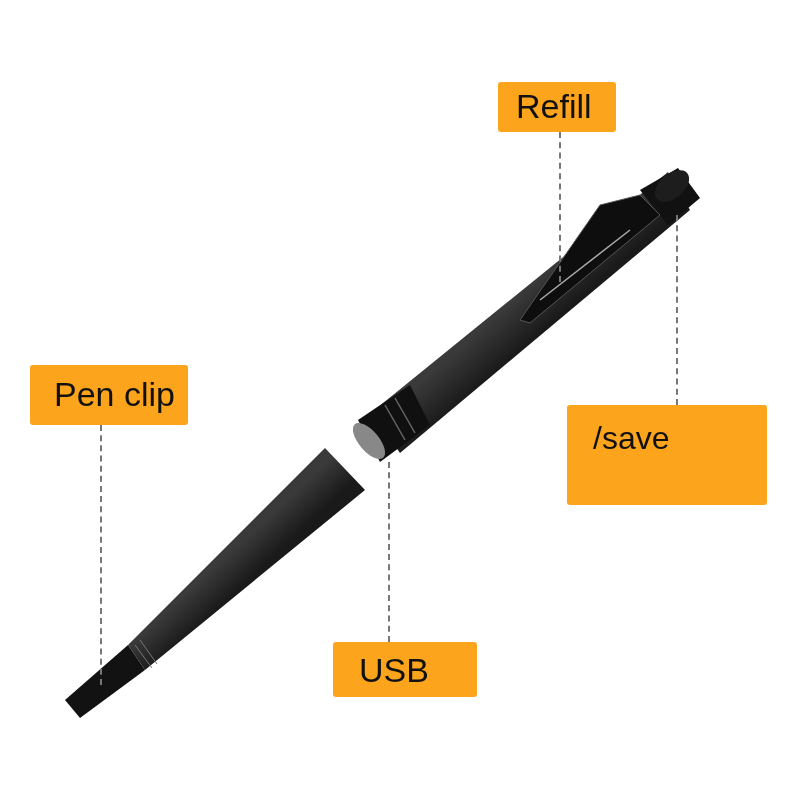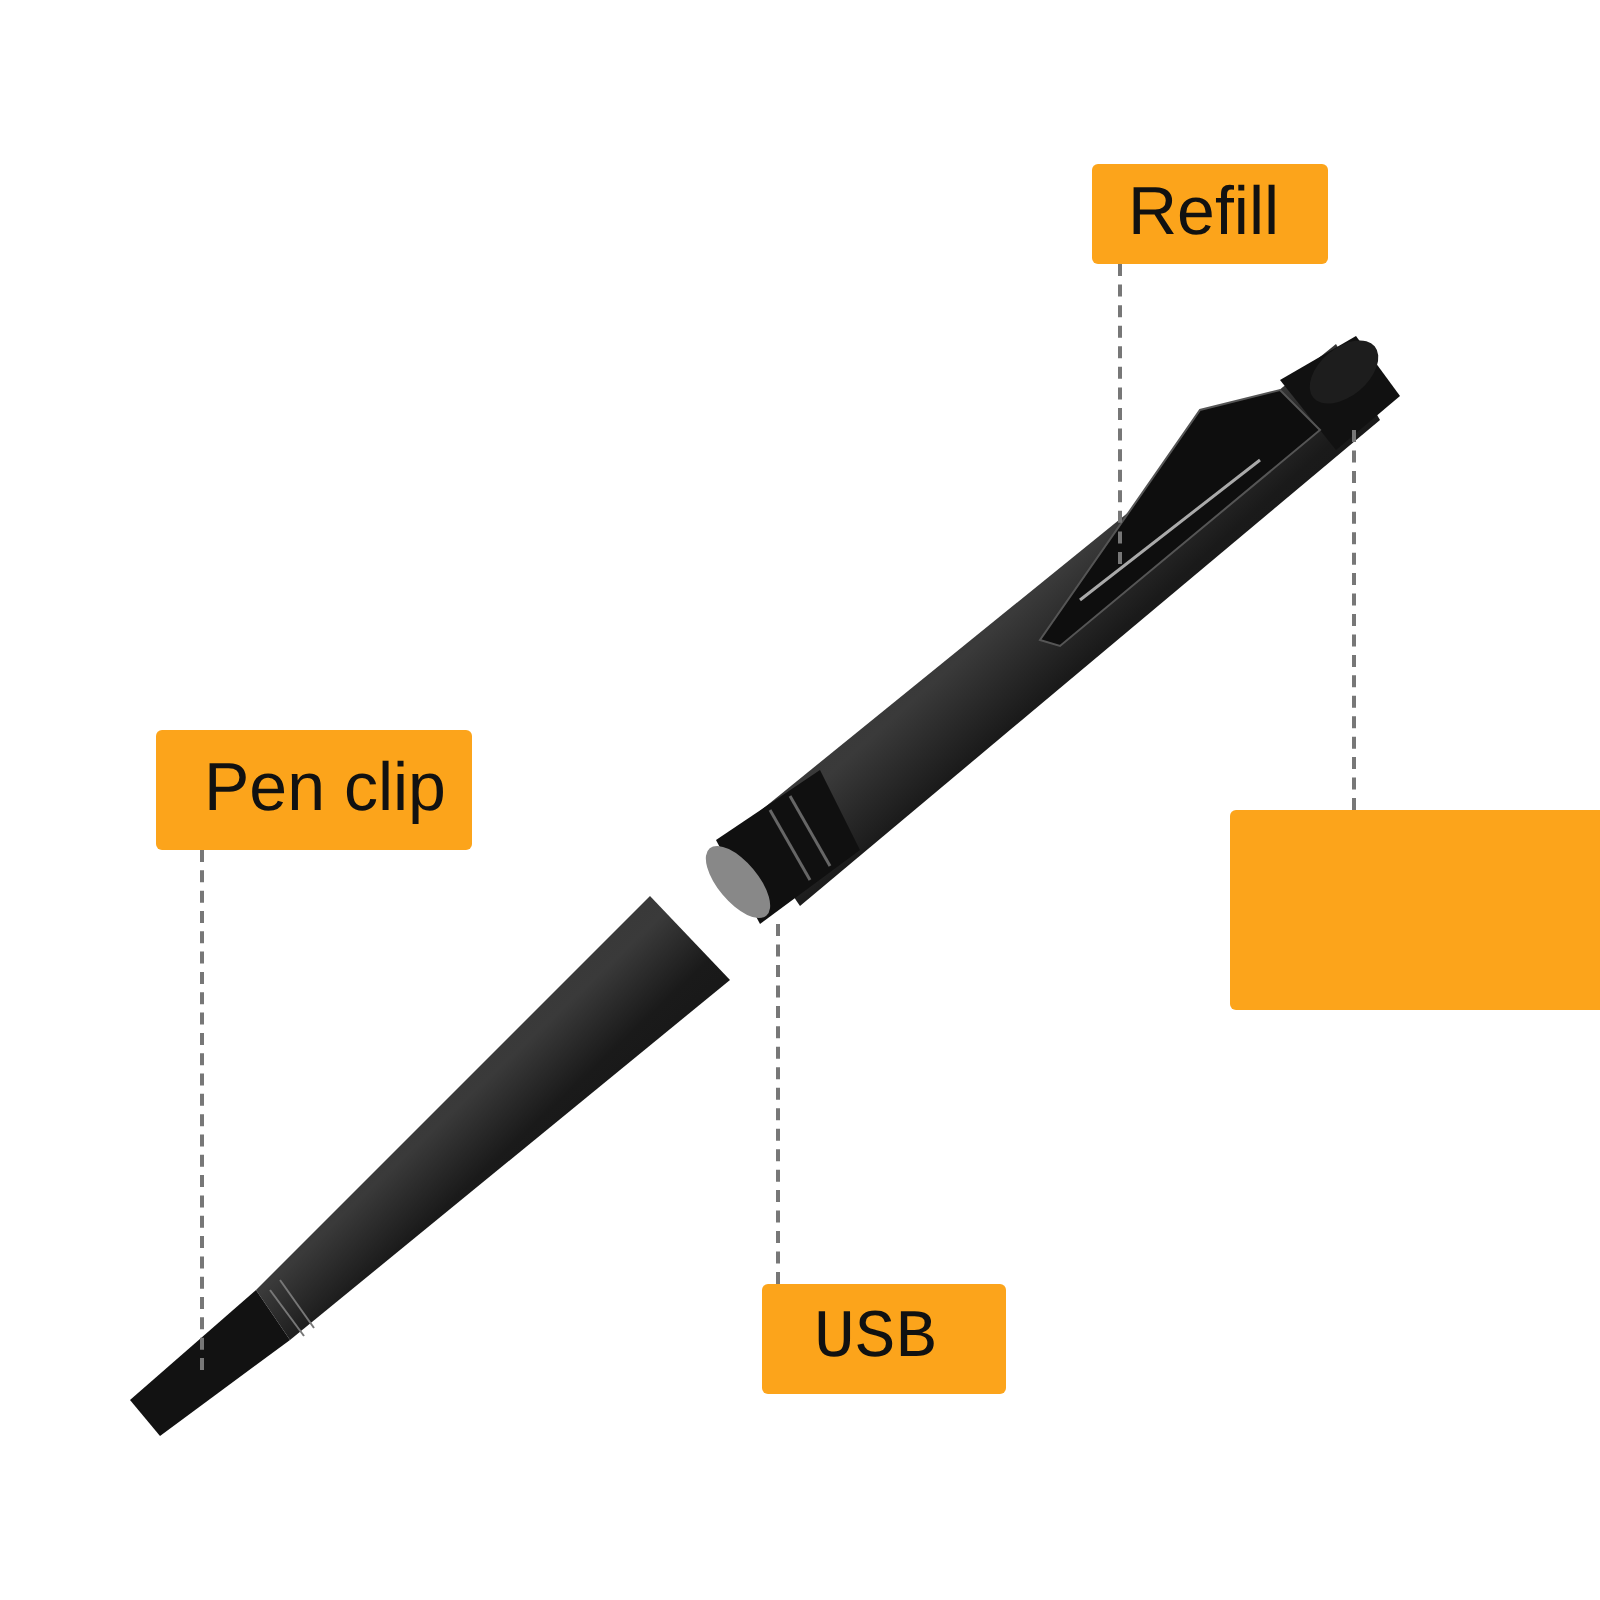--- a/index.html
+++ b/index.html
@@ -1,17 +1,17 @@
 <!DOCTYPE html>
 <html><head>
 <meta charset="utf-8">
 <style>
   html,body{margin:0;padding:0;background:#fff;}
   body{width:800px;height:800px;position:relative;overflow:hidden;font-family:"Liberation Sans",sans-serif;}
-  .label{position:absolute;background:#fca41b;color:#111;border-radius:3px;box-sizing:border-box;font-size:34px;line-height:1.2;margin-left:48px;}
+  .label{position:absolute;background:#fca41b;color:#111;border-radius:3px;box-sizing:border-box;font-size:34px;line-height:1.2;}
   .label span{display:block;}
   .lead{position:absolute;border-left:2px dashed #777;width:0;}
   svg{position:absolute;left:0;top:0;}
 </style>
 </head>
 <body>
 
 <svg width="800" height="800">
   <defs>
     <linearGradient id="barrel" x1="0" y1="0" x2="1" y2="1">
@@ -52,17 +52,18 @@
 
 <div class="label" style="left:498px;top:82px;width:118px;height:50px;padding:4px 0 0 18px;">
   <span>Refill</span>
 </div>
 
 <div class="label" style="left:30px;top:365px;width:158px;height:60px;padding:9px 0 0 24px;">
   <span>Pen clip</span>
 </div>
 
 <div class="label" style="left:567px;top:405px;width:200px;height:100px;padding:10px 0 0 26px;font-size:32px;line-height:46px;">
+  <span>/save</span>
 </div>
 
-<div class="label" style="left:333px;top:642px;width:122px;height:55px;padding:8px 0 0 26px;font-family:Liberation Mono, monospace;">
+<div class="label" style="left:333px;top:642px;width:144px;height:55px;padding:8px 0 0 26px;">
   <span>USB</span>
 </div>
 
 </body></html>

